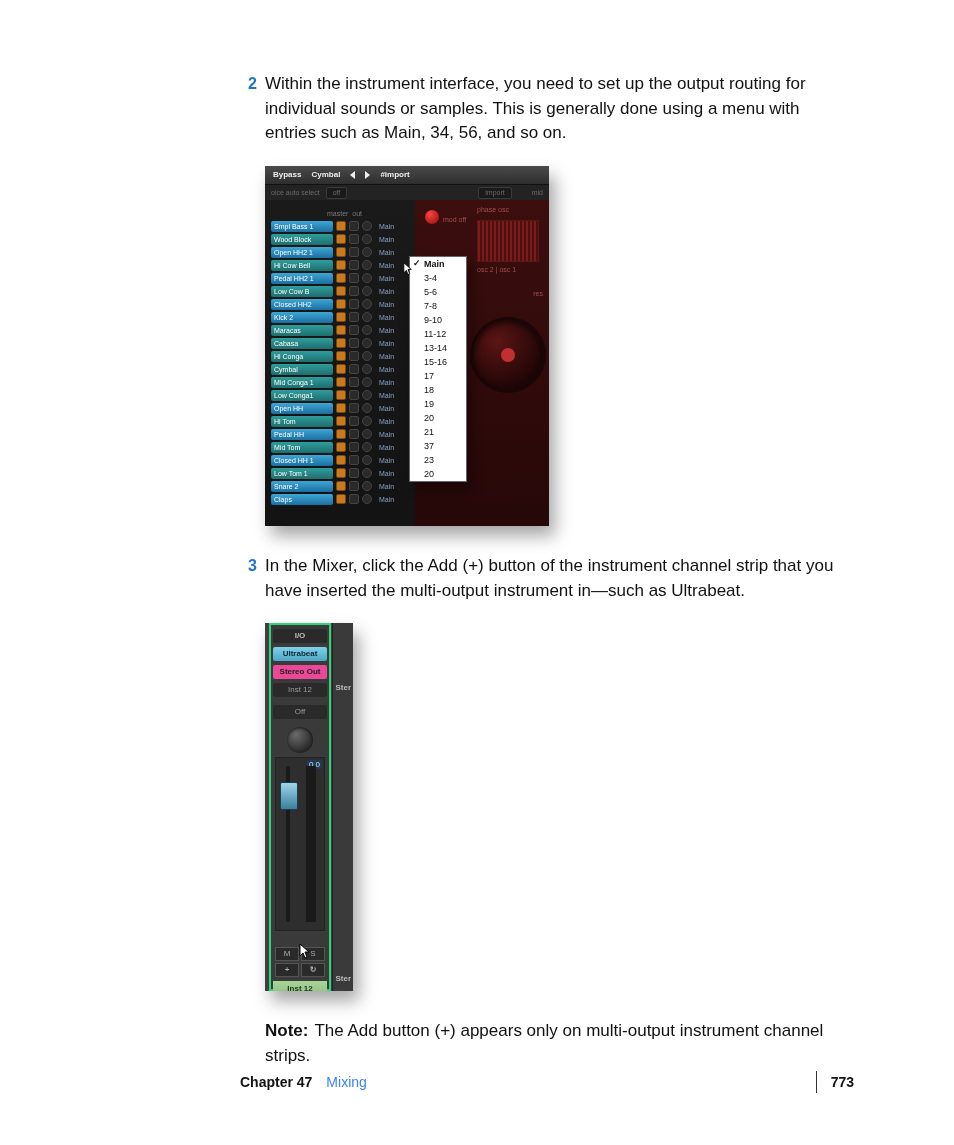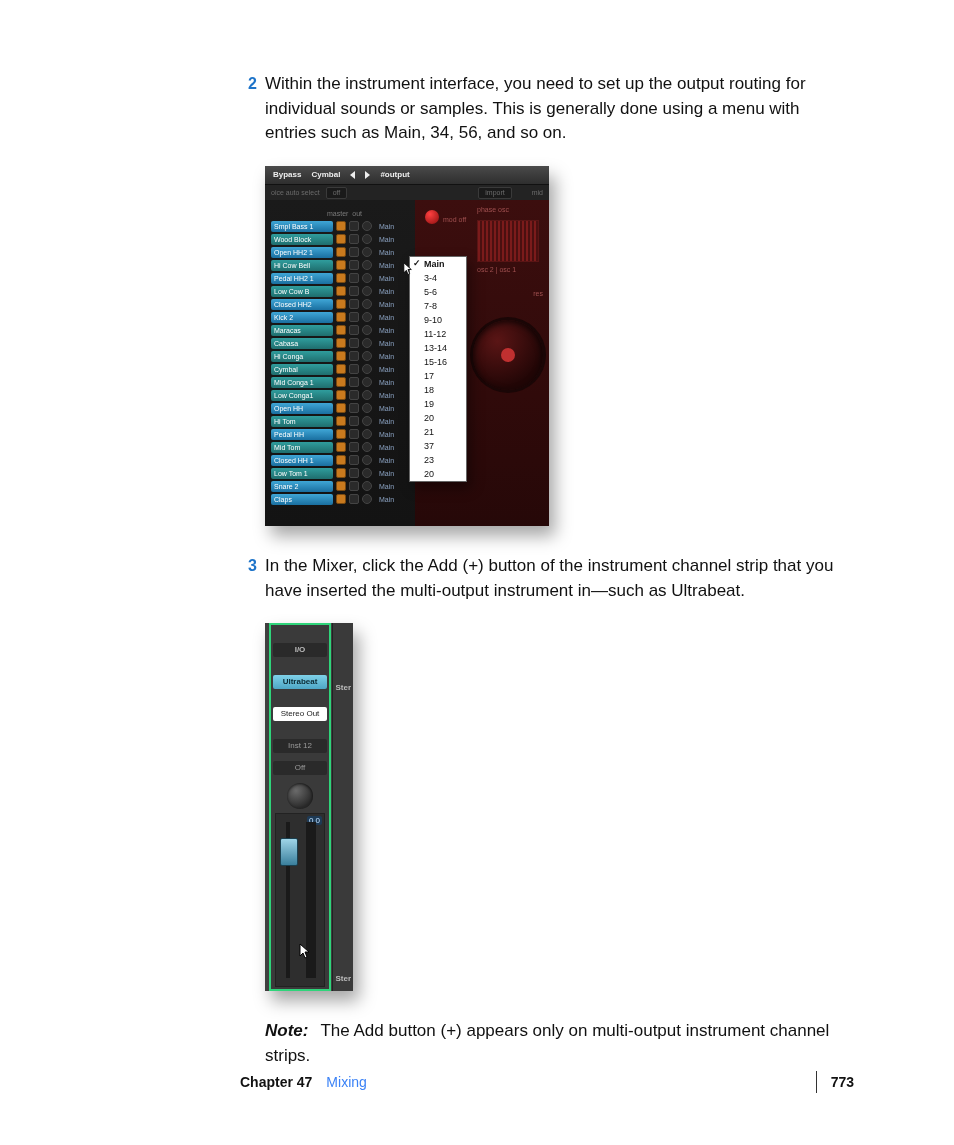--- a/index.html
+++ b/index.html
@@ -2,21 +2,21 @@
 <html><head>
 <meta charset="utf-8">
 <style>
   html,body{margin:0;padding:0;background:#fff;font-family:"Helvetica Neue",Helvetica,Arial,sans-serif;color:#111}
   .page{width:954px;height:1145px;position:relative;box-sizing:border-box;padding:72px 100px 60px 100px}
   .steps{margin-left:135px;margin-right:0}
   .step{display:flex;margin-bottom:20px;line-height:1.45;font-size:17px}
   .step-num{color:#1e74c9;font-weight:700;width:22px;flex:none;text-align:right;margin-right:8px;font-size:16px}
   .step-text{flex:1}
   .note{margin-left:165px;font-size:17px;line-height:1.45}
-  .note-label{font-style:italic;font-weight:700;margin-right:12px}
+  .note-label{font-weight:700;margin-right:6px}
   .footer{position:absolute;left:0;right:0;bottom:52px;padding:0 100px 0 240px;display:flex;align-items:center;font-size:14px}
   .chap{font-weight:700;margin-right:14px}
   .chtitle{color:#3b82f6}
   .footer .spacer{flex:1}
   .footer .sep{width:1px;height:22px;background:#333;margin:0 14px}
   .pno{font-weight:700}
 
   
   .fig1{margin:18px 0 28px 165px;width:284px;height:360px;position:relative;background:#2b2b2b;box-shadow:6px 10px 16px rgba(0,0,0,.35);font-size:8px;color:#ddd;overflow:hidden}
   .f1-top{height:18px;background:linear-gradient(#4a4a4a,#2e2e2e);display:flex;align-items:center;gap:10px;padding:0 8px;font-size:8px;color:#eee;font-weight:700}
@@ -46,28 +46,28 @@
   .menu .mi{padding:1px 4px 1px 14px;line-height:12px;position:relative}
   .menu .mi.sel{background:#fff;font-weight:700}
   .menu .mi.sel:before{content:"✓";position:absolute;left:3px;top:0;font-size:9px}
   .cursor1{position:absolute;left:138px;top:62px;width:10px;height:14px}
   .cursor1 svg{display:block}
 
   
   .fig2{margin:18px 0 28px 165px;width:88px;height:368px;position:relative;background:#3f3f3f;box-shadow:6px 10px 16px rgba(0,0,0,.35);font-size:9px;color:#ddd;overflow:hidden}
   .strip{position:absolute;left:4px;top:0;width:62px;bottom:0;border:2px solid #2fd47a;background:#3a3a3a;box-sizing:border-box}
   .strip2{position:absolute;right:0;top:0;width:20px;bottom:0;background:#3a3a3a;border-left:1px solid #222}
-  .slot{margin:18px 2px 0 2px;height:14px;line-height:14px;text-align:center;font-size:8px;border-radius:2px}
+  .slot{margin:4px 2px 0 2px;height:14px;line-height:14px;text-align:center;font-size:8px;border-radius:2px}
   .hdr{background:#2a2a2a;color:#bbb;font-weight:700}
   .ultra{background:linear-gradient(#7fd1e8,#4ea7c6);color:#0a2a34;font-weight:700}
-  .stout{background:#ffffff;color:#222;font-weight:400}
+  .stout{background:#ec4899;color:#222;font-weight:700}
   .inst{background:#2a2a2a;color:#9a9a9a}
   .off{margin-top:8px;background:#2a2a2a;color:#9a9a9a}
   .pan{margin:8px auto 0 auto;width:26px;height:26px;border-radius:50%;background:radial-gradient(circle at 35% 30%,#6a6a6a,#2a2a2a 70%);box-shadow:inset 0 1px 3px rgba(0,0,0,.7)}
-  .fader-area{position:relative;margin:4px 4px 4px 4px;height:172px;background:#2e2e2e;border:1px solid #222}
+  .fader-area{position:relative;margin:4px 4px 16px 4px;height:172px;background:#2e2e2e;border:1px solid #222}
   .fader-readout{position:absolute;right:2px;top:2px;background:#1e3a55;color:#bfe0ff;font-size:8px;padding:0 2px;border-radius:2px}
   .track{position:absolute;left:10px;top:8px;width:4px;bottom:8px;background:#1a1a1a}
   .meter{position:absolute;left:30px;top:8px;width:10px;bottom:8px;background:#1a1a1a}
   .cap{position:absolute;left:4px;top:24px;width:16px;height:26px;background:linear-gradient(#9fd5e8,#3a7f9c);border-radius:2px;border:1px solid #1a4050}
   .msrow{display:flex;gap:2px;margin:4px 4px 0 4px}
   .ms{flex:1;height:12px;line-height:12px;text-align:center;background:#2a2a2a;border:1px solid #555;font-size:8px;color:#aaa}
   .plusrow{display:flex;gap:2px;margin:2px 4px 0 4px}
   .plusrow .ms{font-weight:700}
   .footer-slot{margin:4px 2px 0 2px;height:26px;background:linear-gradient(#a9d49a,#7bb06a);color:#1a3a14;text-align:center;font-size:8px;font-weight:700;display:flex;flex-direction:column;justify-content:center;line-height:11px}
   .side-label{position:absolute;right:2px;font-size:8px;color:#bbb;font-weight:700}
@@ -83,21 +83,21 @@
     <div class="step-text">Within the instrument interface, you need to set up the output routing for individual sounds or samples. This is generally done using a menu with entries such as Main, 34, 56, and so on.</div>
   </div>
 </div>
 
 <div class="fig1">
   <div class="f1-top">
     <span>Bypass</span>
     <span>Cymbal</span>
     <span class="arrow al"></span>
     <span class="arrow ar"></span>
-    <span>#output</span>
+    <span>#import</span>
   </div>
   <div class="f1-sub">
     <span>oice auto select</span>
     <span class="pill">off</span>
     <span style="flex:1"></span>
     <span class="pill">import</span>
     <span style="width:8px"></span>
     <span>mid</span>
   </div>
   <div class="f1-body">

